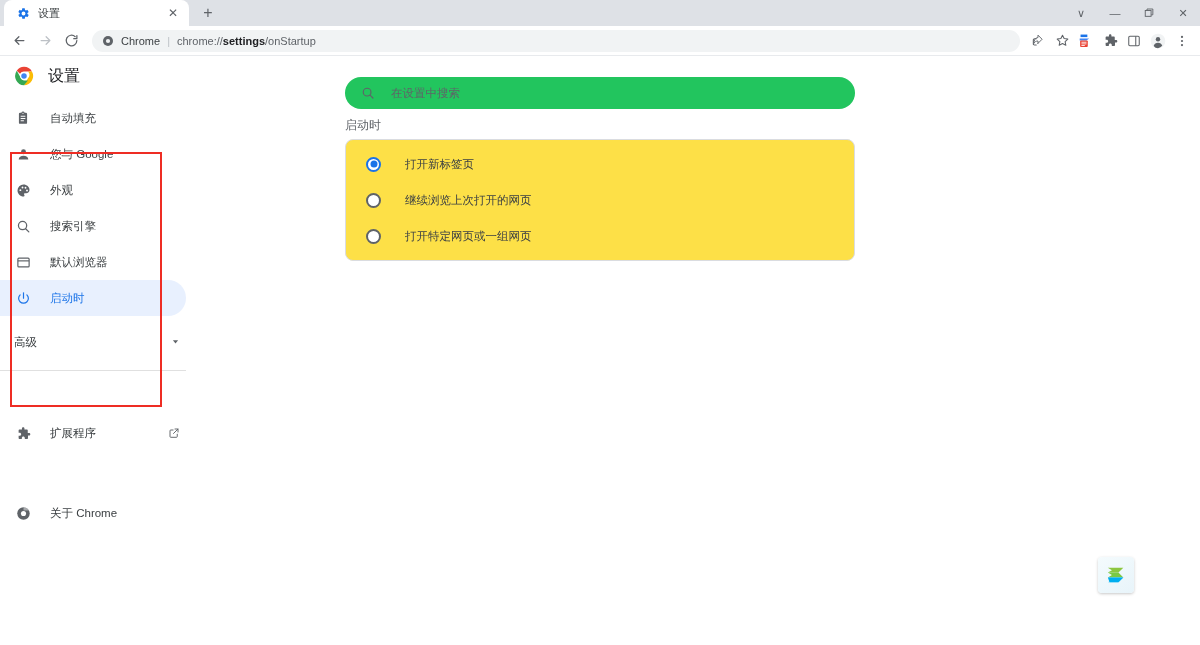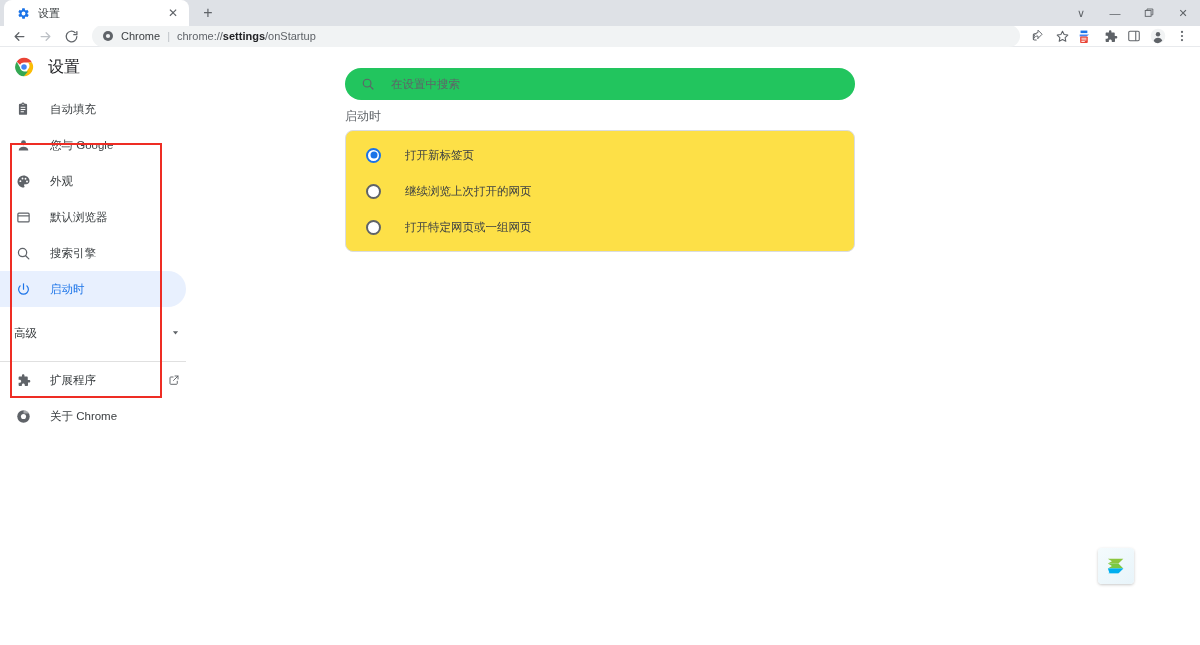--- a/index.html
+++ b/index.html
@@ -46,21 +46,21 @@
     position: absolute; right: 0; top: 0; height: 26px;
     display: flex; align-items: center;
   }
   .win-btn {
     width: 34px; height: 26px; display: flex;
     align-items: center; justify-content: center;
     color: #5f6368; font-size: 11px; cursor: pointer;
   }
 
   .toolbar {
-    height: 21px; background: #fff;
+    height: 30px; background: #fff;
     display: flex; align-items: center; padding: 0 6px;
     border-bottom: 1px solid #e8eaed;
   }
   .nav-btn {
     width: 26px; height: 26px; display: flex;
     align-items: center; justify-content: center;
     color: #5f6368; cursor: pointer; flex: 0 0 auto;
   }
   .nav-btn.disabled { color: #bdc1c6; }
   .omnibox {
@@ -112,21 +112,21 @@
     display: flex; align-items: center; height: 36px;
     padding-left: 14px; padding-right: 20px; cursor: pointer;
     margin-top: 8px;
   }
   .adv-row .adv-lbl { font-size: 11.5px; color: #3c4043; flex: 1; }
   .adv-caret { color: #5f6368; font-size: 9px; }
   .divider { height: 1px; background: #e0e0e0; margin: 10px 14px 0 0; }
 
   .ext-link {
     display: flex; align-items: center; height: 36px;
-    padding-left: 14px; padding-right: 20px; cursor: pointer;
+    padding-left: 14px; padding-right: 20px; cursor: pointer; margin-top: 44px;
   }
   .ext-link .nav-ico {
     width: 18px; height: 18px; margin-right: 18px; flex: 0 0 auto;
     display: flex; align-items: center; justify-content: center; color: #5f6368;
   }
   .ext-link .nav-lbl { font-size: 11.5px; color: #3c4043; flex: 1; }
   .ext-out { color: #5f6368; display: flex; align-items: center; }
 
   
   .red-box {
@@ -344,36 +344,36 @@
               <circle cx="10.4" cy="7.2" r="1.5" fill="#fff"></circle>
               <circle cx="15.2" cy="7.6" r="1.5" fill="#fff"></circle>
               <circle cx="17.6" cy="12" r="1.5" fill="#fff"></circle>
             </svg>
           </span>
           <span class="nav-lbl">外观</span>
         </div>
 
         <div class="nav-item">
           <span class="nav-ico">
+            <svg width="15" height="15" viewBox="0 0 24 24" fill="none" stroke="currentColor" stroke-width="2" stroke-linecap="round">
+              <circle cx="10.5" cy="10.5" r="6.6"></circle>
+              <path d="M15.4 15.6 20.5 20.6"></path>
+            </svg>
+          </span>
+          <span class="nav-lbl">搜索引擎</span>
+        </div>
+
+        <div class="nav-item">
+          <span class="nav-ico">
             <svg width="15" height="15" viewBox="0 0 24 24" fill="none" stroke="currentColor" stroke-width="1.9">
               <rect x="3" y="5" width="18" height="14" rx="1.6"></rect>
               <path d="M3 9.4h18"></path>
             </svg>
           </span>
           <span class="nav-lbl">默认浏览器</span>
-        </div>
-
-        <div class="nav-item">
-          <span class="nav-ico">
-            <svg width="15" height="15" viewBox="0 0 24 24" fill="none" stroke="currentColor" stroke-width="2" stroke-linecap="round">
-              <circle cx="10.5" cy="10.5" r="6.6"></circle>
-              <path d="M15.4 15.6 20.5 20.6"></path>
-            </svg>
-          </span>
-          <span class="nav-lbl">搜索引擎</span>
         </div>
 
         <div class="nav-item active">
           <span class="nav-ico">
             <svg width="15" height="15" viewBox="0 0 24 24" fill="none" stroke="currentColor" stroke-width="1.9" stroke-linecap="round">
               <path d="M12 2.8v8.6"></path>
               <path d="M6.6 6.1a7.8 7.8 0 1 0 10.8 0"></path>
             </svg>
           </span>
           <span class="nav-lbl">启动时</span>

